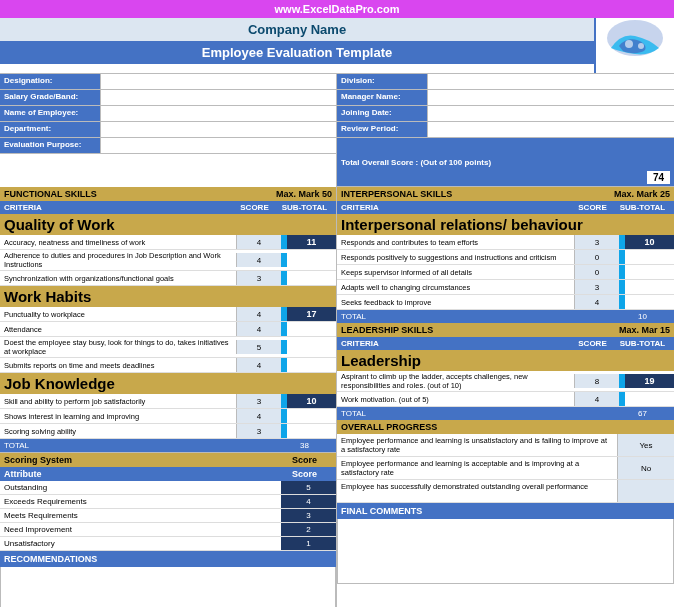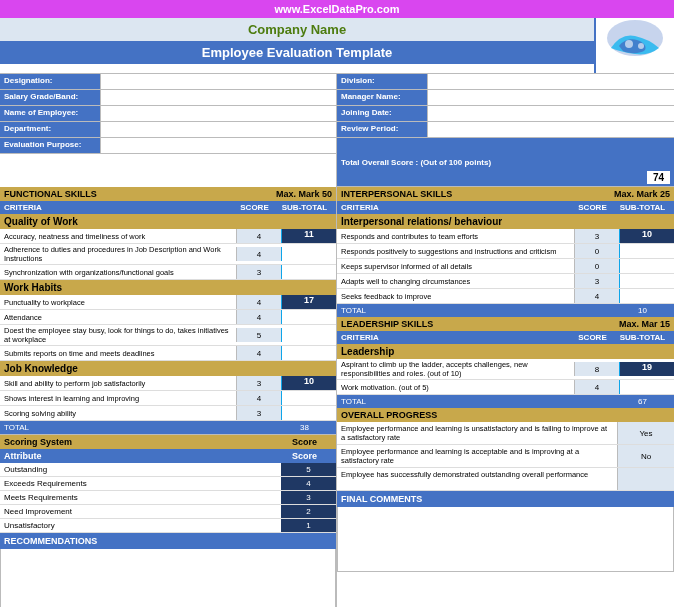--- a/index.html
+++ b/index.html
@@ -1,42 +1,42 @@
 <!DOCTYPE html>
 <html><head>
   <meta charset="utf-8">
   <style>
     * { margin: 0; padding: 0; box-sizing: border-box; }
     body { font-family: Arial, sans-serif; font-size: 9px; background: #fff; width: 674px; }
 
     .top-bar { background: #d946ef; text-align: center; padding: 3px; }
     .top-bar a { color: #fff; font-weight: bold; font-size: 11px; text-decoration: none; }
 
-    .company-row { background: #dce6f1; text-align: center; padding: 4px; font-size: 13px; font-weight: bold; color: #4d7c0f; }
+    .company-row { background: #dce6f1; text-align: center; padding: 4px; font-size: 13px; font-weight: bold; color: #0c4a6e; }
     .title-row { background: #4472c4; text-align: center; padding: 4px; font-size: 13px; font-weight: bold; color: #fff; }
 
     .info-row { display: flex; border-bottom: 1px solid #bbb; min-height: 16px; }
     .info-label { background: #4472c4; color: #fff; font-weight: bold; padding: 2px 4px; min-width: 100px; font-size: 8px; }
     .info-value { padding: 2px 4px; flex: 1; font-size: 8px; border-left: 1px solid #bbb; background: #fff; }
 
     .main-content { display: flex; width: 100%; }
     .left-panel { width: 50%; border-right: 1px solid #bbb; }
     .right-panel { width: 50%; }
 
     .section-header { background: #c8a84b; color: #000; font-weight: bold; font-size: 9px; padding: 2px 4px; display: flex; justify-content: space-between; }
     .section-header-blue { background: #4472c4; color: #fff; font-size: 8px; padding: 2px 4px; display: flex; }
     .section-header-blue .col-criteria { flex: 1; font-weight: bold; }
     .section-header-blue .col-score { width: 45px; text-align: center; font-weight: bold; }
     .section-header-blue .col-subtotal { width: 55px; text-align: center; font-weight: bold; }
 
-    .sub-section-header { background: #c8a84b; color: #000; font-weight: bold; font-size: 10px; padding: 2px 4px; }
+    .sub-section-header { background: #c8a84b; color: #000; font-weight: bold; font-size: 15px; padding: 2px 4px; }
     .score-row { display: flex; align-items: center; min-height: 14px; border-bottom: 1px solid #ddd; }
     .score-row .criteria-text { flex: 1; padding: 1px 4px; font-size: 7.5px; }
     .score-row .score-val { width: 45px; text-align: center; font-size: 8px; background: #dce6f1; border-left: 1px solid #bbb; min-height: 14px; display: flex; align-items: center; justify-content: center; }
-    .score-row .subtotal-val { width: 55px; text-align: center; font-size: 8px; background: #fff; border-left: 1px solid #0ea5e9; min-height: 14px; display: flex; justify-content: center; }
+    .score-row .subtotal-val { width: 55px; text-align: center; font-size: 8px; background: #fff; border-left: 6px solid #0ea5e9; min-height: 14px; display: flex; align-items: center; justify-content: center; }
 
     .total-row { display: flex; background: #4472c4; color: #fff; font-weight: normal; font-size: 8px; padding: 2px 4px; }
     .total-row .total-label { flex: 1; }
     .total-row .total-val { width: 45px; text-align: center; }
     .total-row .total-subtotal { width: 55px; text-align: center; }
 
     .scoring-section { border-top: 1px solid #bbb; }
     .scoring-header { background: #c8a84b; color: #000; font-weight: bold; font-size: 9px; padding: 2px 4px; display: flex; }
     .scoring-header .sh-attr { flex: 1; }
     .scoring-header .sh-score { width: 55px; text-align: center; }

